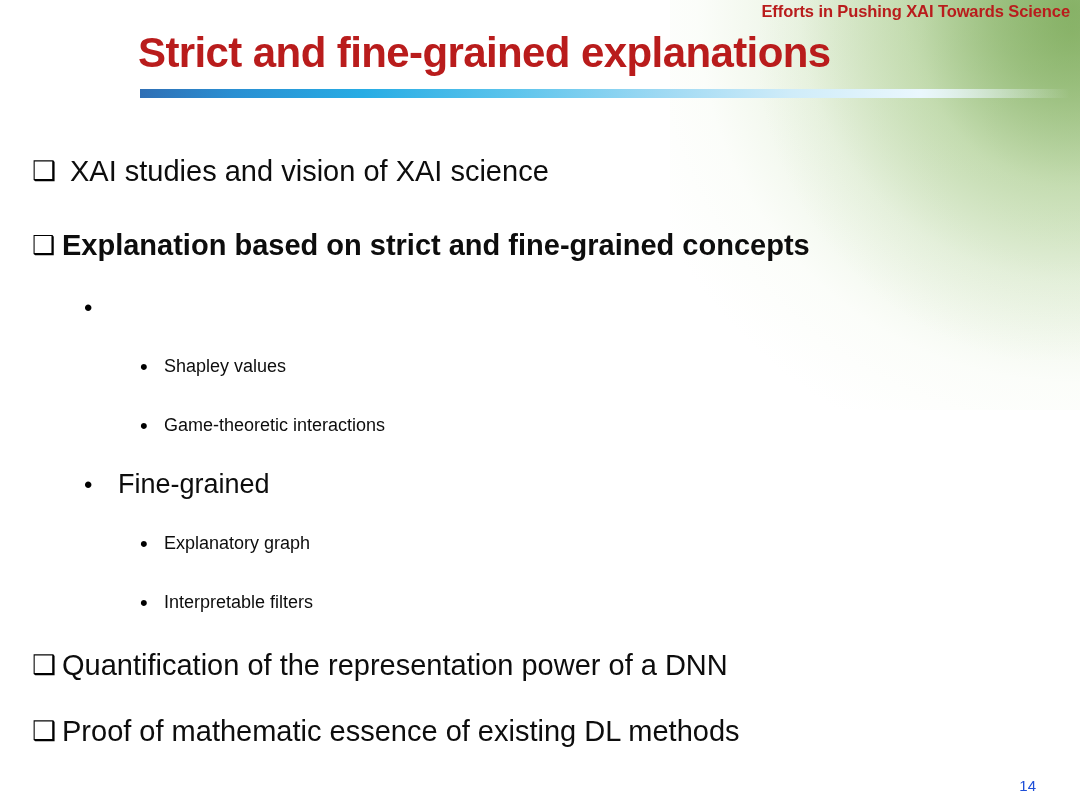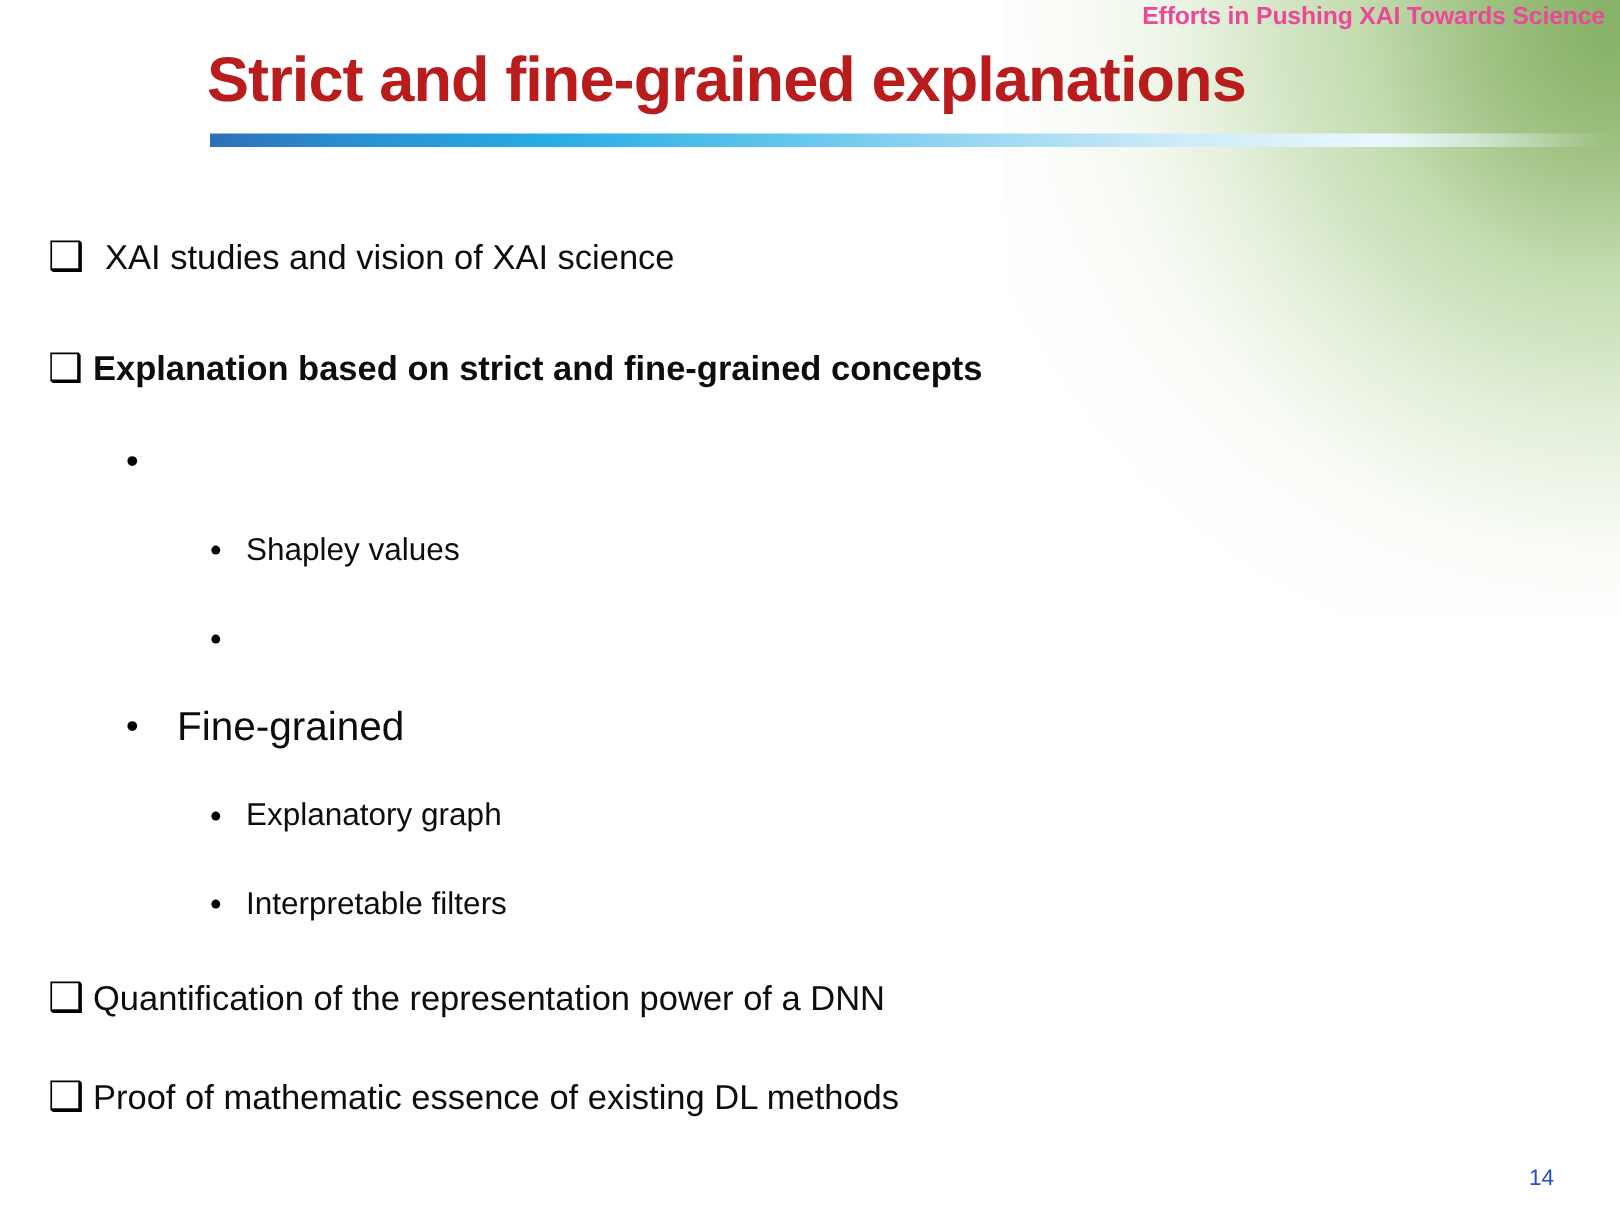--- a/index.html
+++ b/index.html
@@ -51,21 +51,21 @@
     pointer-events: none;
   }
 
   
   .eyebrow {
     position: absolute;
     top: 2px;
     right: 10px;
     font-size: 16.5px;
     font-weight: bold;
-    color: #ec4899;
+    color: #b91c1c;
     letter-spacing: -0.1px;
     white-space: nowrap;
     margin-left: 46px;
   }
 
   
   .title {
     position: absolute;
     left: 138px;
     top: 29px;
@@ -121,21 +121,21 @@
     padding-left: 32px;
     height: 66px;
     align-items: center;
   }
   .lvl1 .marker {
     font-size: 27px;
     width: 38px;
     display: inline-block;
   }
   .lvl1 .txt {
-    font-size: 23px;
+    font-size: 29px;
   }
   .lvl1.bold .txt {
     font-weight: bold;
   }
   .lvl1.bold .marker {
     font-size: 26px;
     width: 30px;
   }
   .lvl1.tight .marker {
     width: 30px;
@@ -164,21 +164,21 @@
     padding-left: 140px;
     height: 59px;
     align-items: center;
   }
   .lvl3 .marker {
     font-size: 22px;
     width: 24px;
     display: inline-block;
   }
   .lvl3 .txt {
-    font-size: 21px;
+    font-size: 18px;
     text-align: right;
   }
 
   .gap-sm { height: 8px; }
 
   
   .page-number {
     position: absolute;
     right: 44px;
     bottom: 16px;
@@ -218,20 +218,21 @@
       <span class="marker">•</span>
     </div>
 
     <div class="line lvl3">
       <span class="marker">•</span>
       <span class="txt">Shapley values</span>
     </div>
 
     <div class="line lvl3">
       <span class="marker">•</span>
+      <span class="txt">Game-theoretic interactions</span>
     </div>
 
     <div class="line lvl2 wide">
       <span class="marker">•</span>
       <span class="txt">Fine-grained</span>
     </div>
 
     <div class="line lvl3">
       <span class="marker">•</span>
       <span class="txt">Explanatory graph</span>

